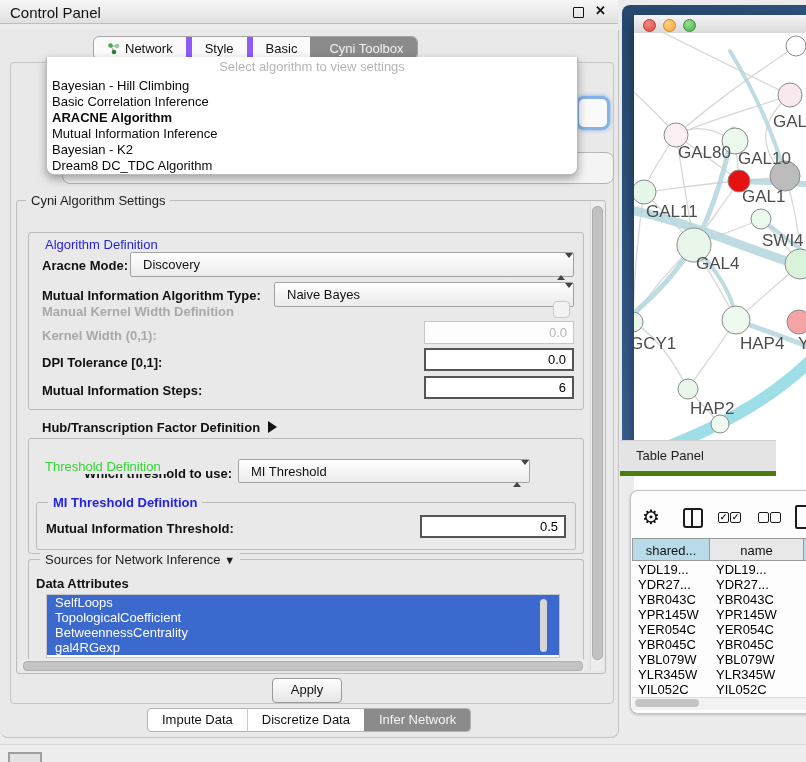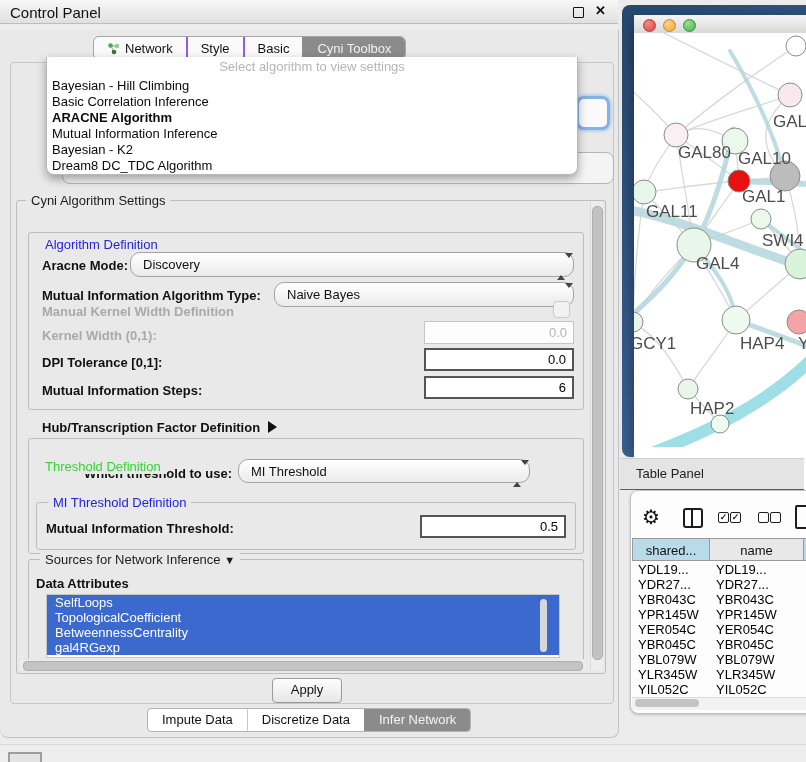--- a/index.html
+++ b/index.html
@@ -10,21 +10,21 @@
   .titlebar{left:0;top:7;width:618px;height:23px;background:linear-gradient(#f7f7f7,#e0e0e0);
             border-bottom:1px solid #bdbdbd;}
   .titlebar .t{position:absolute;left:10px;top:4px;font-size:15px;color:#111;}
   .float-ic{position:absolute;right:34px;top:7px;width:9px;height:9px;border:1.5px solid #111;border-radius:1px;}
   .close-ic{position:absolute;right:12px;top:3px;font-size:13px;font-weight:bold;color:#111;}
   .panelbody{left:0;top:30px;width:618px;height:707px;background:#e9e9e9;
              border-right:1px solid #c2c2c2;border-bottom:1px solid #c2c2c2;border-radius:0 0 8px 8px;}
   
   #top-tabs{left:93px;top:36px;height:22px;display:inline-flex;border:1px solid #a6a6a6;border-radius:6px;
             background:#fafafa;overflow:hidden;z-index:20;}
-  .ttab{display:flex;align-items:center;gap:5px;padding:0 13px;font-size:13px;color:#111;border-left:2px solid #8b5cf6;cursor:default;}
+  .ttab{display:flex;align-items:center;gap:5px;padding:0 13px;font-size:13px;color:#111;border-left:6px solid #8b5cf6;cursor:default;}
   .ttab:first-child{border-left:none;}
   .ttab.sel{background:#8b8b8b;color:#f2f2f2;border-left-color:#8b8b8b;}
   
   .content{left:10px;top:62px;width:602px;height:640px;background:#e9e9e9;border:1px solid #c6c6c6;border-radius:4px;}
   
   .bg-combo{left:62px;top:152px;width:534px;height:30px;border:1px solid #b5b5b5;border-radius:8px;
             background:#f4f4f4;color:#b8b8b8;font-size:13px;line-height:30px;padding-left:16px;z-index:2;}
   .focus-frag{left:576px;top:96px;width:28px;height:28px;border:3px solid #84b1e6;border-radius:8px;
               background:#fafafa;box-shadow:0 0 4px #84b1e6;z-index:2;}
   
@@ -35,21 +35,21 @@
   .dd-item{height:16px;line-height:16px;font-size:13px;color:#0a0a0a;white-space:nowrap;}
   .dd-item.bold{font-weight:bold;}
   
   .group{border:1px solid #bdbdbd;border-radius:3px;}
   .gtitle{position:absolute;font-size:13px;background:#e9e9e9;padding:0 5px;white-space:nowrap;z-index:3;}
   .gtitle.blue{color:#2323dd;}
   .gtitle.green{color:#35d435;margin-top:28px;}
   .lbl{position:absolute;font-size:13px;font-weight:bold;color:#111;white-space:nowrap;}
   .lbl.dis{color:#a9a9a9;}
   
-  .combo{position:absolute;height:25px;border:1px solid #a3a3a3;border-radius:10px;
+  .combo{position:absolute;height:25px;border:1px solid #a3a3a3;border-radius:2px;
          background:linear-gradient(#ffffff,#ebebeb);box-sizing:border-box;}
   .combo .val{position:absolute;left:12px;top:4px;font-size:13px;color:#111;}
   .combo .arr{position:absolute;right:6px;top:5px;width:10px;}
   .tri-up{width:0;height:0;border-left:4px solid transparent;border-right:4px solid transparent;border-bottom:5px solid #444;margin-bottom:3px;}
   .tri-dn{width:0;height:0;border-left:4px solid transparent;border-right:4px solid transparent;border-top:5px solid #444;}
   
   .field{position:absolute;height:23px;background:#fff;border:2px solid #555;box-sizing:border-box;
          font-size:13px;text-align:right;line-height:19px;padding-right:6px;color:#000;}
   .field.dis{border:1px solid #c6c6c6;color:#b4b4b4;background:#fdfdfd;line-height:21px;}
   .checkbox{position:absolute;width:15px;height:15px;border:1px solid #c9c9c9;border-radius:4px;background:#f2f2f2;}
@@ -77,21 +77,21 @@
             background:linear-gradient(135deg,#27496f,#41699f);}
   .netwin{left:634px;top:15px;width:180px;height:432px;background:#fff;box-shadow:0 6px 14px rgba(0,0,0,.45);}
   .nettitle{position:absolute;left:0;top:0;width:100%;height:18px;background:linear-gradient(#f5f5f5,#d9d9d9);
             border-bottom:1px solid #a8a8a8;}
   .light{position:absolute;top:4px;width:11px;height:11px;border-radius:50%;}
   .light.red{left:9px;background:radial-gradient(circle at 35% 30%,#f28b85,#dc4640);border:1px solid #b93730;}
   .light.yellow{left:29px;background:radial-gradient(circle at 35% 30%,#fad287,#f3a72f);border:1px solid #c8862c;}
   .light.green{left:49px;background:radial-gradient(circle at 35% 30%,#9ddd96,#47b24a);border:1px solid #358f38;}
   .netcanvas{position:absolute;left:0;top:18px;width:172px;height:520px;overflow:hidden;background:#fff;}
   
-  .tpbar{left:620px;top:458px;width:184px;height:30px;background:#e4e4e4;border-top:1px solid #cfcfcf;border-bottom:1px solid #4d7c0f;}
+  .tpbar{left:620px;top:440px;width:156px;height:30px;background:#e4e4e4;border-top:1px solid #cfcfcf;border-bottom:5px solid #4d7c0f;}
   .tpbar .t{position:absolute;left:16px;top:7px;font-size:13px;color:#222;}
   .tablewin{left:630px;top:490px;width:186px;height:222px;background:#fdfdfd;border:1px solid #c2c2c2;
             border-radius:8px 0 0 8px;box-shadow:0 1px 3px rgba(0,0,0,.2);}
   .gear{left:642px;top:505px;font-size:20px;color:#111;}
   .colsic{left:683px;top:508px;width:16px;height:16px;border:2px solid #1c1c1c;border-radius:3px;}
   .colsic::after{content:"";position:absolute;left:6px;top:0;width:2px;height:16px;background:#1c1c1c;}
   .cb{position:absolute;width:9px;height:9px;border:1.5px solid #1c1c1c;border-radius:2px;font-size:9px;line-height:9px;
       text-align:center;color:#1c1c1c;font-weight:bold;}
   .docic{left:795px;top:505px;width:16px;height:20px;border:2px solid #1c1c1c;border-radius:2px;}
   #tbl-head{left:632px;top:538px;height:23px;display:flex;}
@@ -196,21 +196,21 @@
   <div class="abs group" style="left:28px;top:438px;width:554px;height:114px;"></div>
   <div class="abs gtitle green" style="left:40px;top:431px;">Threshold Definition</div>
 
   <span class="lbl" style="left:84px;top:466px;">Which threshold to use:</span>
   <div class="combo" style="left:238px;top:459px;width:292px;height:24px;">
     <span class="val">MI Threshold</span>
     <span class="arr"><span class="tri-up"></span><span class="tri-dn"></span></span>
   </div>
 
   <div class="abs group" style="left:36px;top:502px;width:538px;height:46px;"></div>
-  <div class="abs gtitle blue" style="left:48px;top:495px;">MI Threshold Definition</div>
+  <div class="abs gtitle blue" style="left:48px;top:495px;font-weight:bold;">MI Threshold Definition</div>
   <span class="lbl" style="left:46px;top:521px;">Mutual Information Threshold:</span>
   <div class="field" style="left:420px;top:515px;width:146px;">0.5</div>
 
   <div class="abs" style="left:28px;top:559px;width:554px;height:99px;border:1px solid #bdbdbd;border-bottom:none;border-radius:3px 3px 0 0;"></div>
   <div class="abs gtitle" style="left:40px;top:552px;color:#1c1c1c;">
     <span>Sources for Network Inference</span>
     <span style="font-size:11px;">▼</span>
   </div>
   <span class="lbl" style="left:36px;top:576px;">Data Attributes</span>
   <div class="abs attr-list" id="attr-list">

